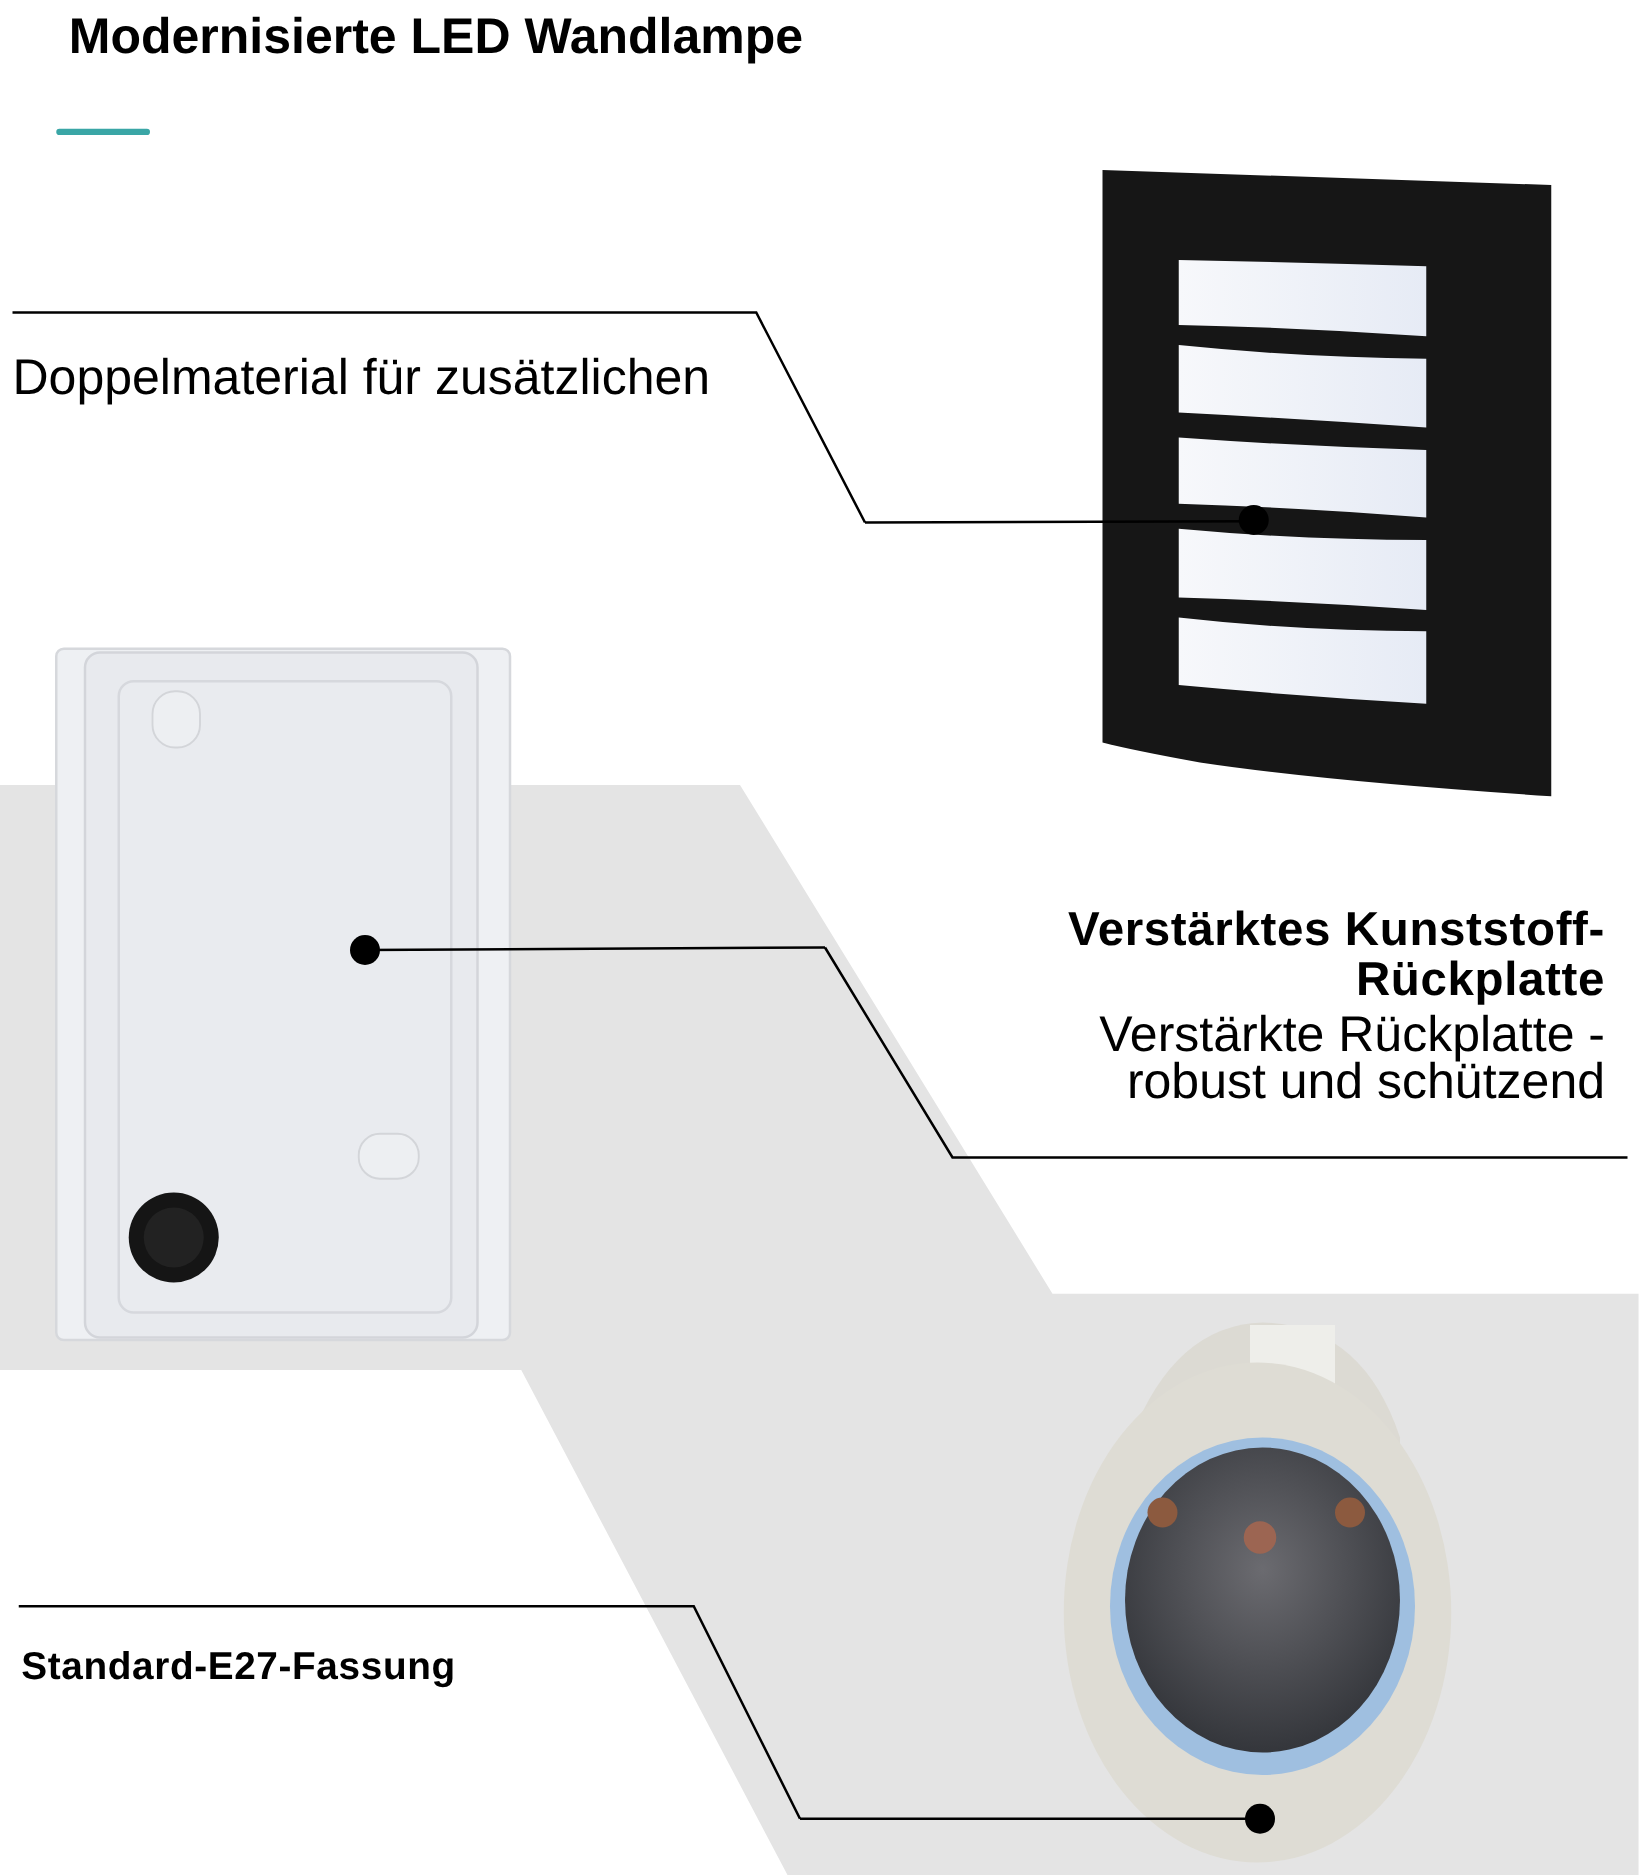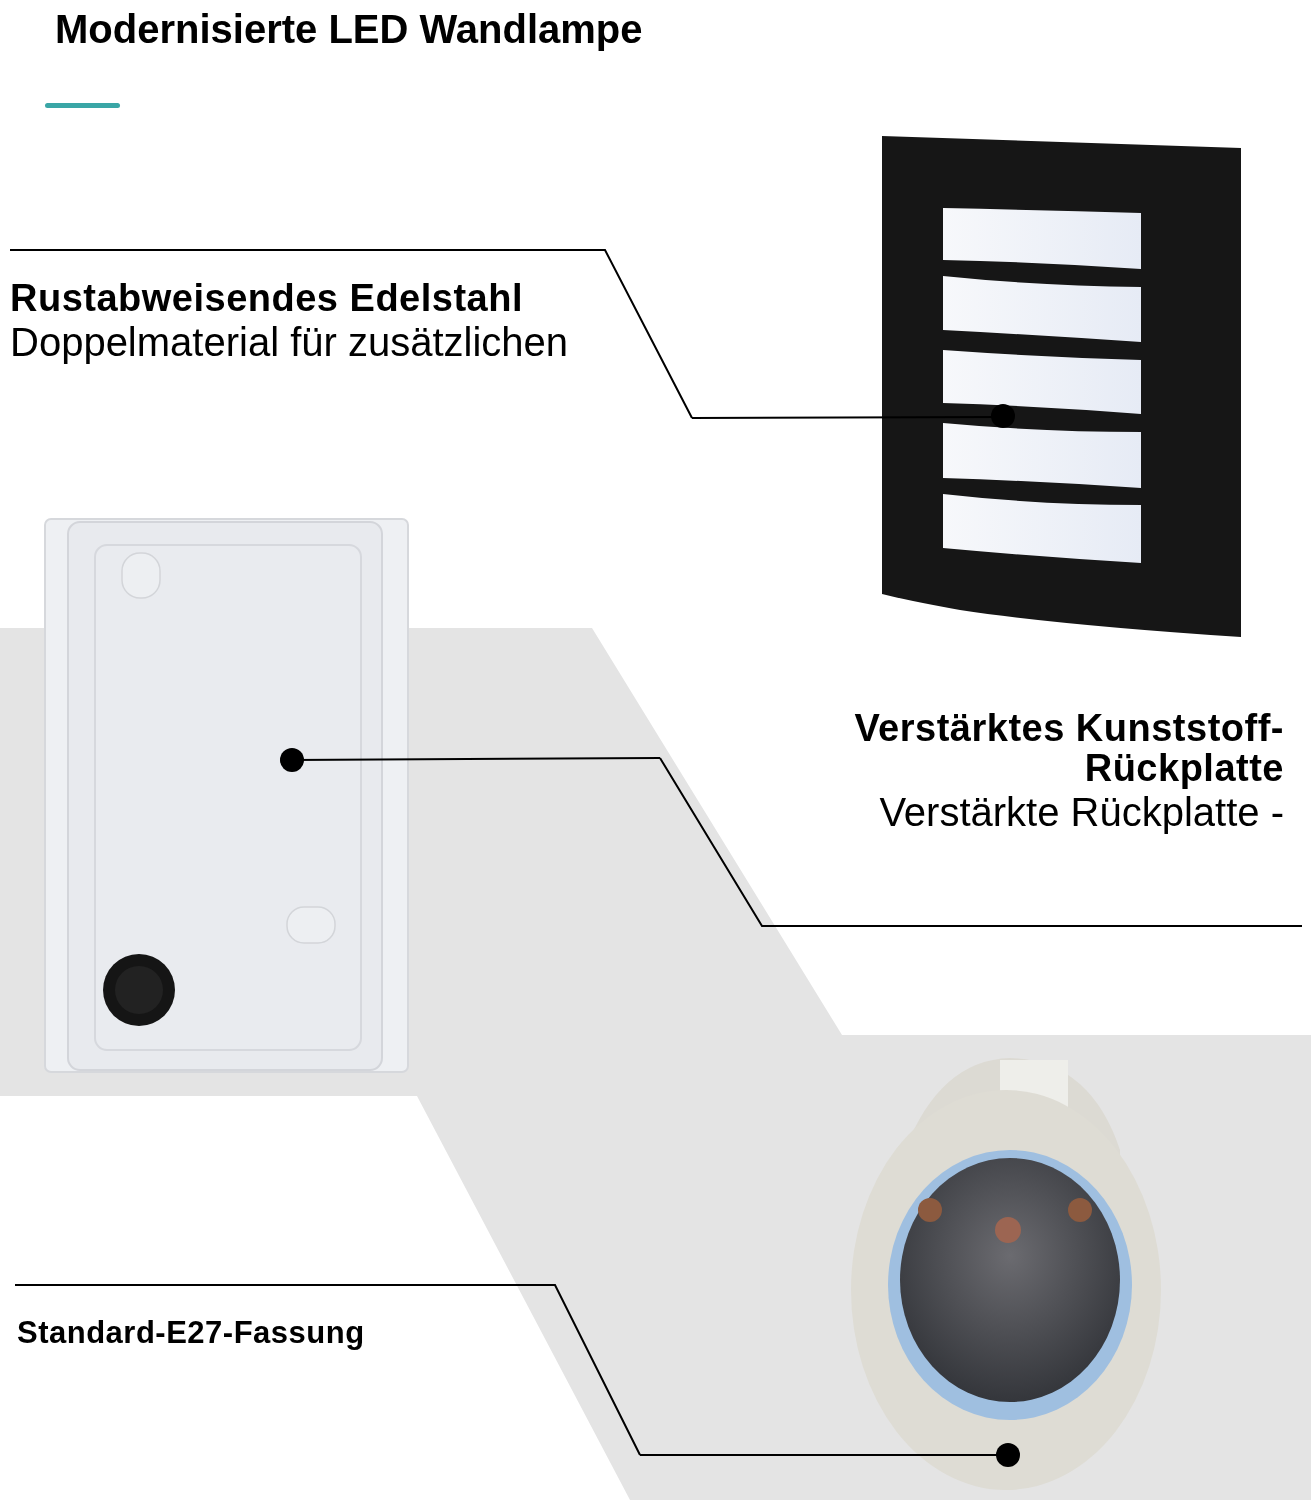--- a/index.html
+++ b/index.html
@@ -17,21 +17,21 @@
     margin-left: 11px;
   }
   .accent {
     position: absolute; left: 45px; top: 103px; width: 75px; height: 5px;
     border-radius: 3px; background: #3aa6a6;
   }
   .feature { position: absolute; }
   .feature .heading { font-weight: 700; font-size: 38px; line-height: 40px; letter-spacing: 0.5px; }
   .feature .desc { font-size: 40px; line-height: 37px; margin-top: 6px; }
   .f1 { left: 10px; top: 278px; }
-  .f2 { right: 27px; top: 708px; text-align: right; }
+  .f2 { right: 27px; top: 724px; text-align: right; }
   .f2 .desc { padding-right: 0; }
   .f3 { left: 17px; top: 1313px; }
   .f3 .heading { font-size: 31px; }
   .f3 .desc { margin-top: 10px; }
 </style>
 </head>
 <body>
 
 <svg class="layer" width="1311" height="1500">
   <polygon points="0,628 592,628 842,1035 1311,1035 1311,1500 630,1500 417,1096 0,1096" fill="#e4e4e4"></polygon>
@@ -91,34 +91,34 @@
 </svg>
 
 <svg class="layer" width="1311" height="1500">
   <polyline points="10,250 605,250 692,418" fill="none" stroke="#000" stroke-width="2"></polyline>
   <polyline points="660,758 762,926 1302,926" fill="none" stroke="#000" stroke-width="2"></polyline>
   <polyline points="15,1285 555,1285 640,1455" fill="none" stroke="#000" stroke-width="2"></polyline>
 </svg>
 
 <div class="feature f1">
   <div class="heading">
-    <div>Rustabweisendes Edelstahl</div>
   </div>
   <div class="desc">
     <div>Doppelmaterial für zusätzlichen</div>
   </div>
 </div>
 
 <div class="feature f2">
   <div class="heading">
     <div>Verstärktes Kunststoff-</div>
     <div>Rückplatte</div>
   </div>
   <div class="desc">
     <div>Verstärkte Rückplatte -</div>
+    <div>robust und schützend</div>
   </div>
 </div>
 
 <div class="feature f3">
   <div class="heading">
     <div>Standard-E27-Fassung</div>
   </div>
 </div>
 
 </body></html>

